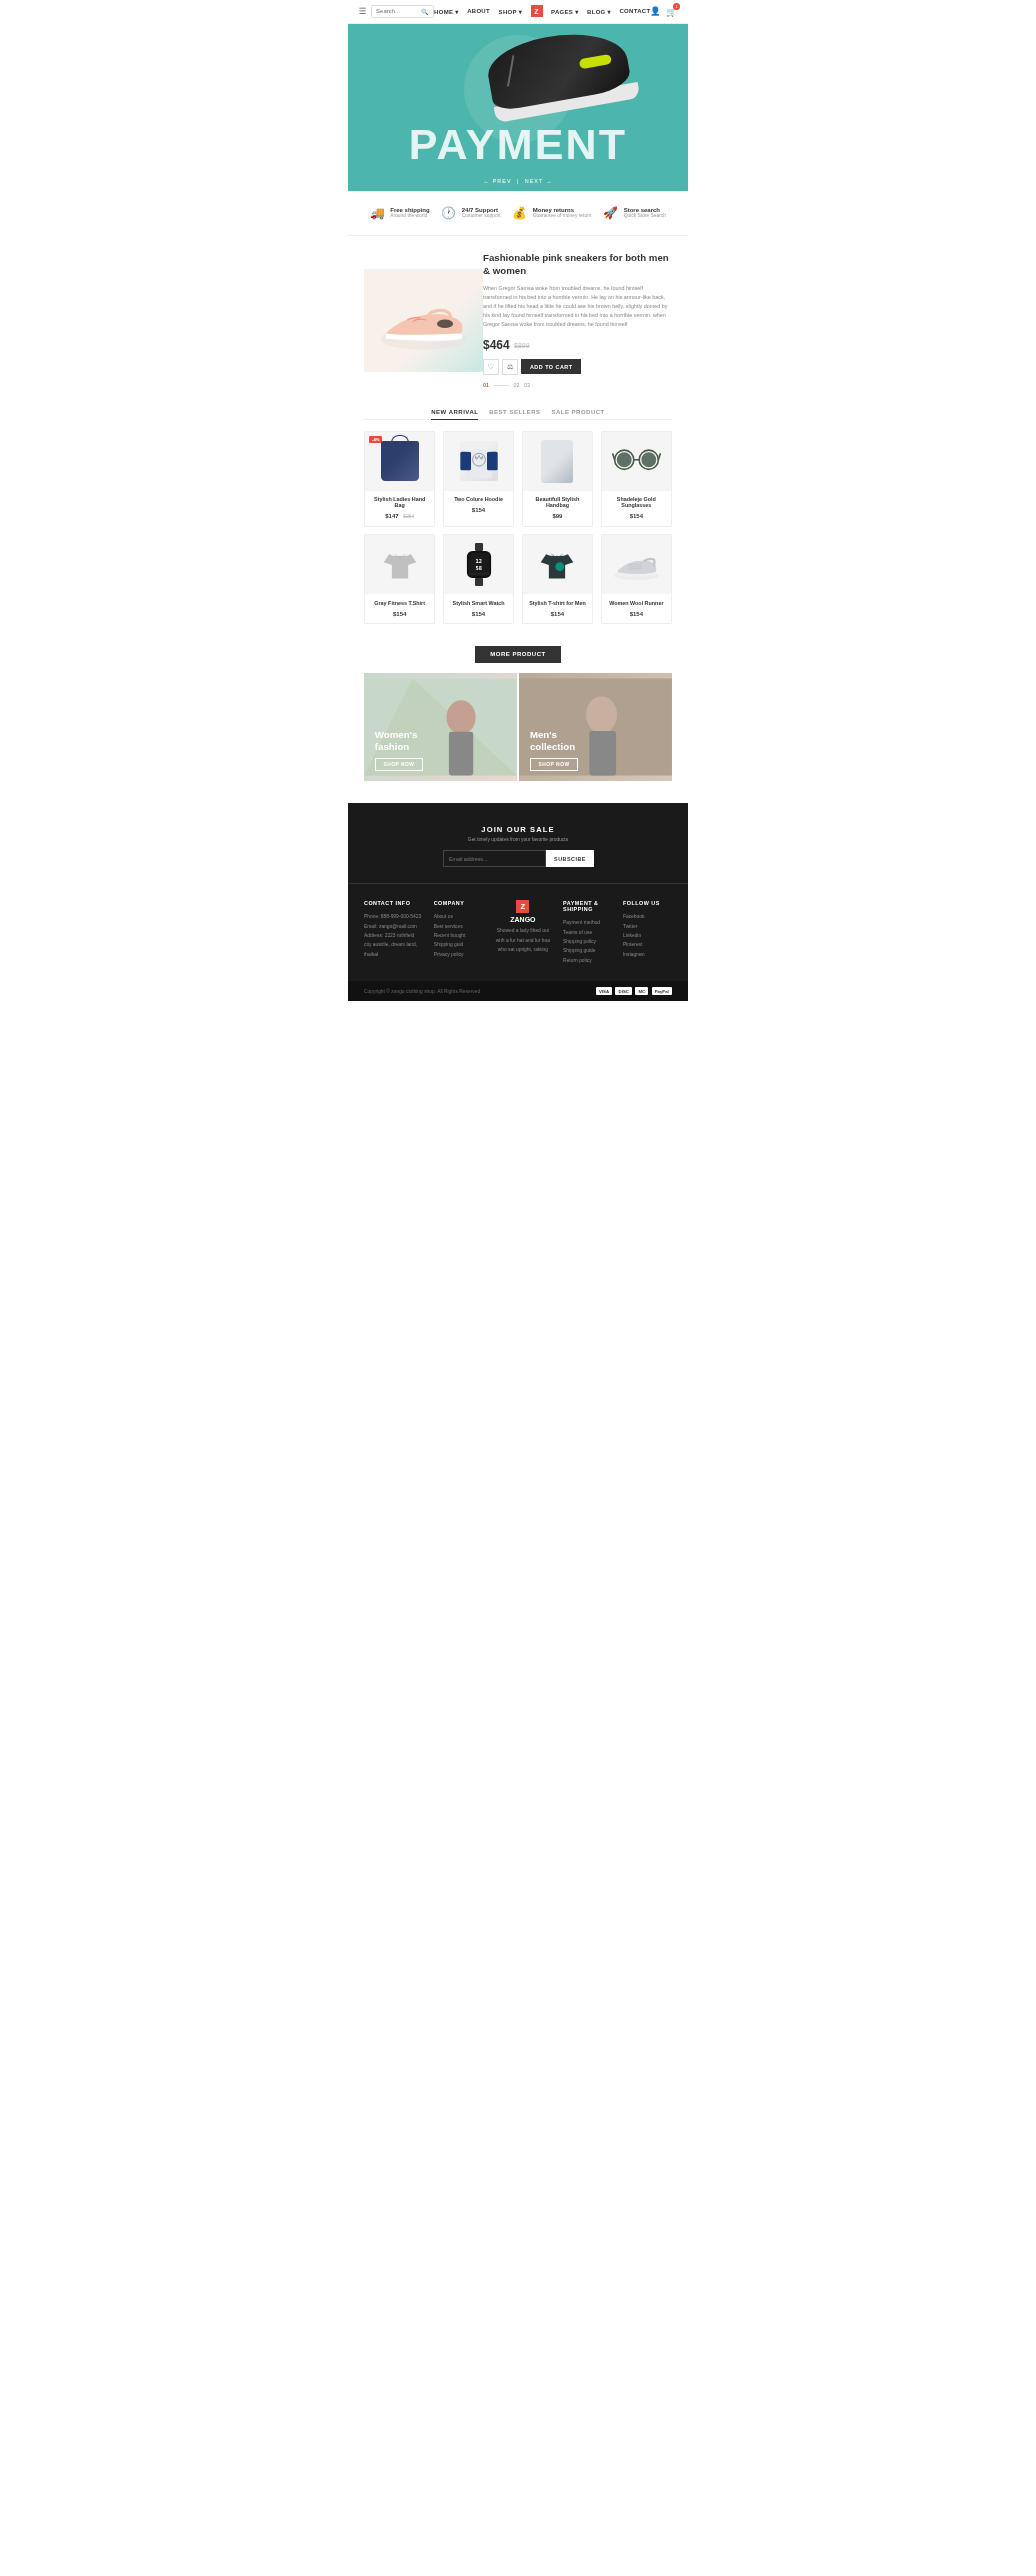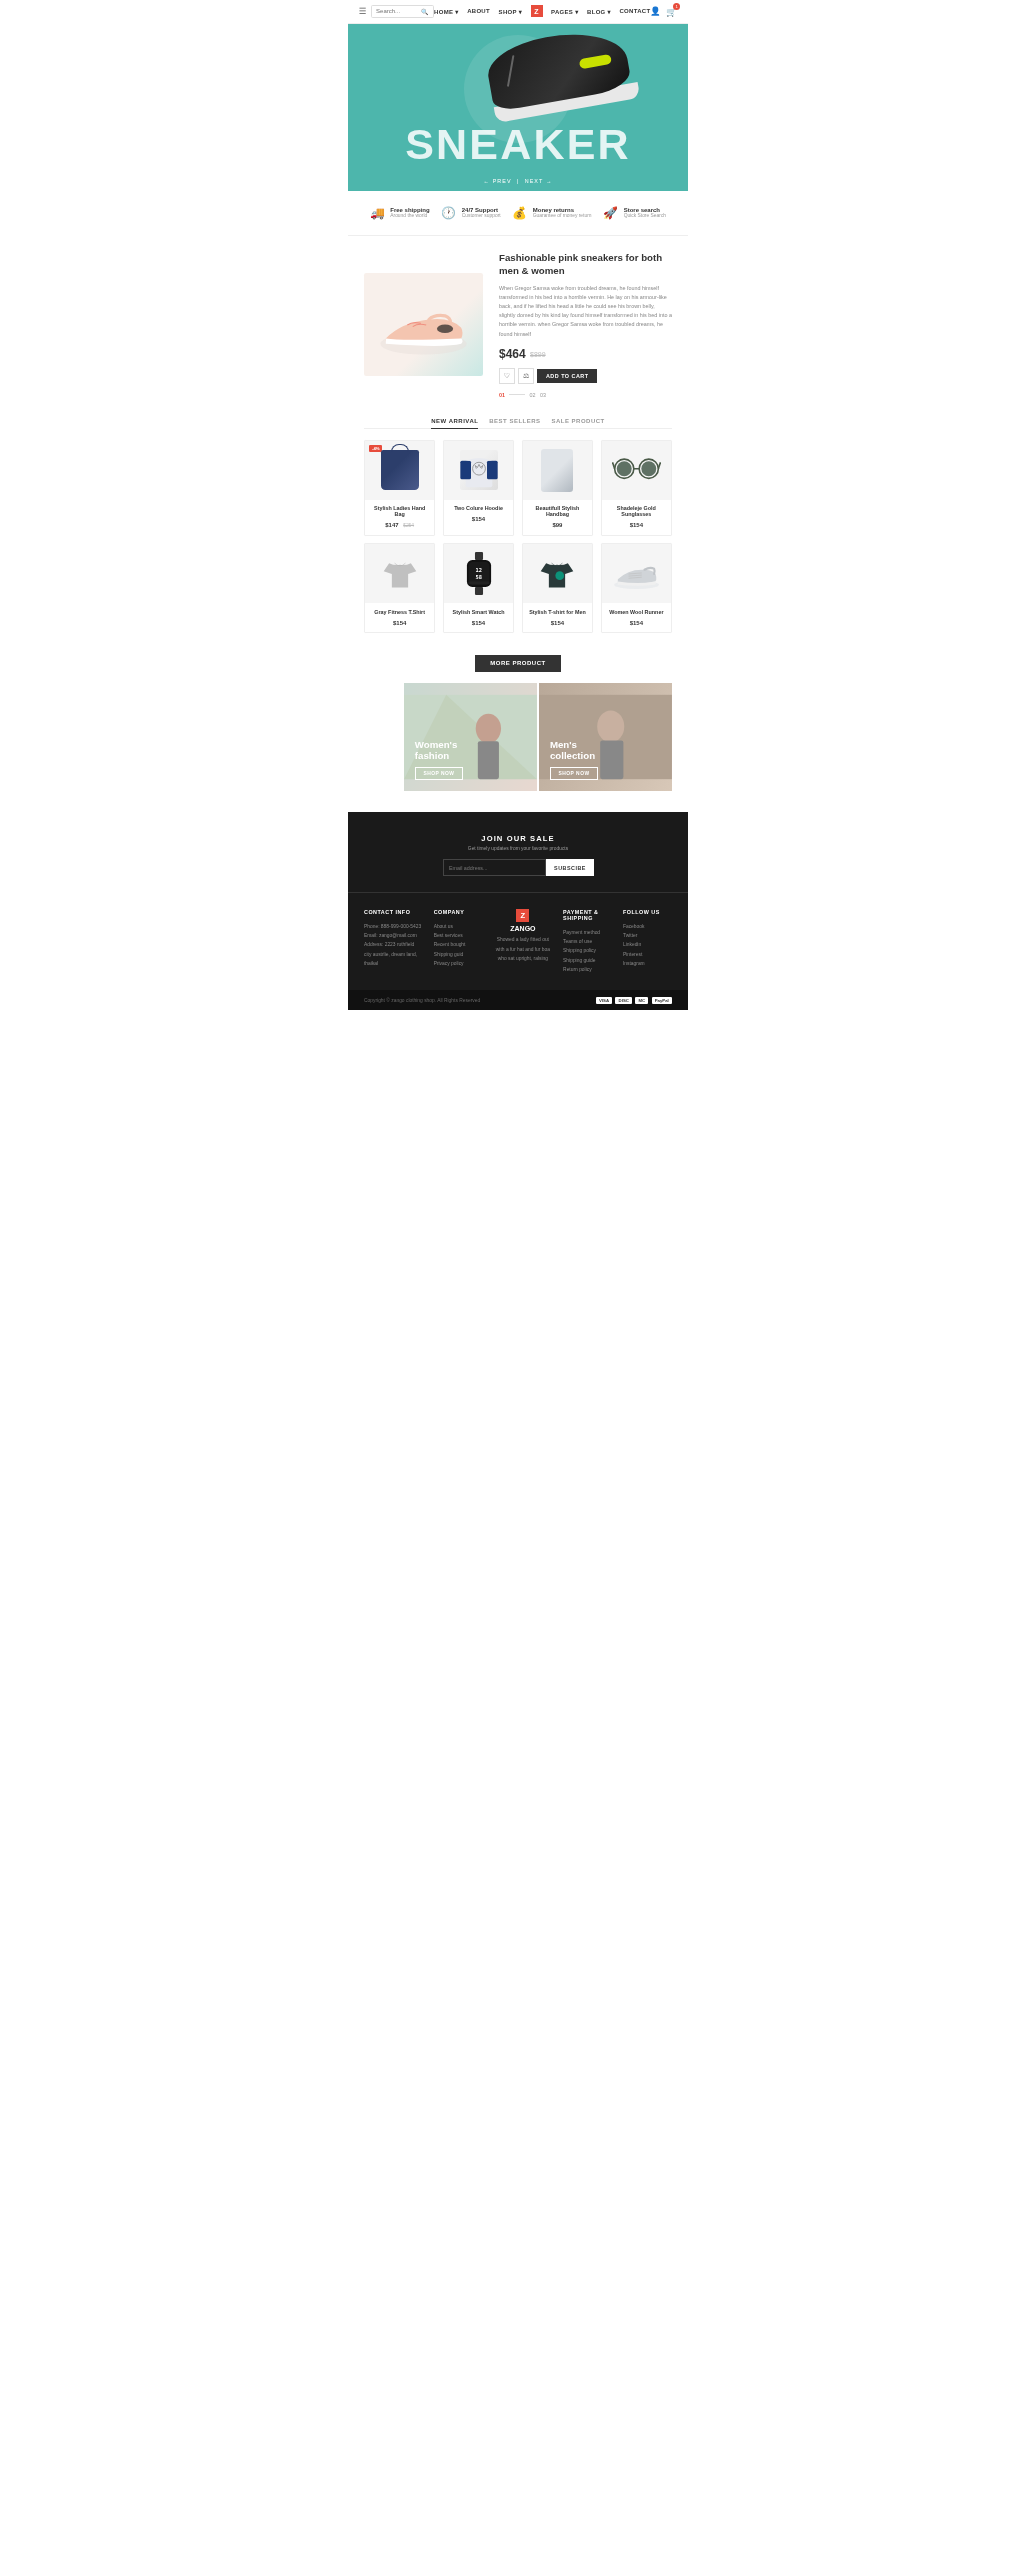--- a/index.html
+++ b/index.html
@@ -113,21 +113,20 @@
       font-size: 12px;
       color: #888;
     }
     .feature-text h4 { font-size: 6px; font-weight: 700; }
     .feature-text p { font-size: 4.9px; color: #999; }
 
     
     .product-feature {
       display: flex;
       padding: 16px;
-      gap: 16px;
       align-items: center;
     }
     .product-feature-img {
       width: 119px;
       min-width: 119px;
       height: 103px;
       background: linear-gradient(135deg, #f8f0eb 60%, #c8e8e4 100%);
       border-radius: 2.2px;
       display: flex;
       align-items: center;
@@ -287,21 +286,20 @@
       display: flex;
       gap: 0;
       padding: 0 16px;
       margin-bottom: 21.6px;
     }
     .collection-card {
       flex: 1;
       height: 108px;
       position: relative;
       overflow: hidden;
-      margin-left: 40px;
     }
     .collection-card:first-child {
       background: linear-gradient(120deg, #c8d8d0 0%, #e8d8d0 100%);
     }
     .collection-card:last-child {
       background: linear-gradient(120deg, #b8a898 0%, #d8c8b8 100%);
       margin-left: 2.2px;
     }
     .collection-overlay {
       position: absolute;
@@ -546,21 +544,21 @@
 
 <div class="hero">
   <div class="sneaker-circle"></div>
   <div class="hero-sneaker">
     <div class="sneaker-body">
       <div class="sneaker-accent"></div>
       <div class="sneaker-stripe"></div>
     </div>
     <div class="sneaker-sole"></div>
   </div>
-  <div class="hero-title">SNEAKER</div>
+  <div class="hero-title">PAYMENT</div>
   <div class="hero-nav">
     <span>← PREV</span>
     &nbsp;|&nbsp;
     <span>NEXT →</span>
   </div>
 </div>
 
 <div class="features">
   <div class="feature-item">
     <div class="feature-icon">🚚</div>

